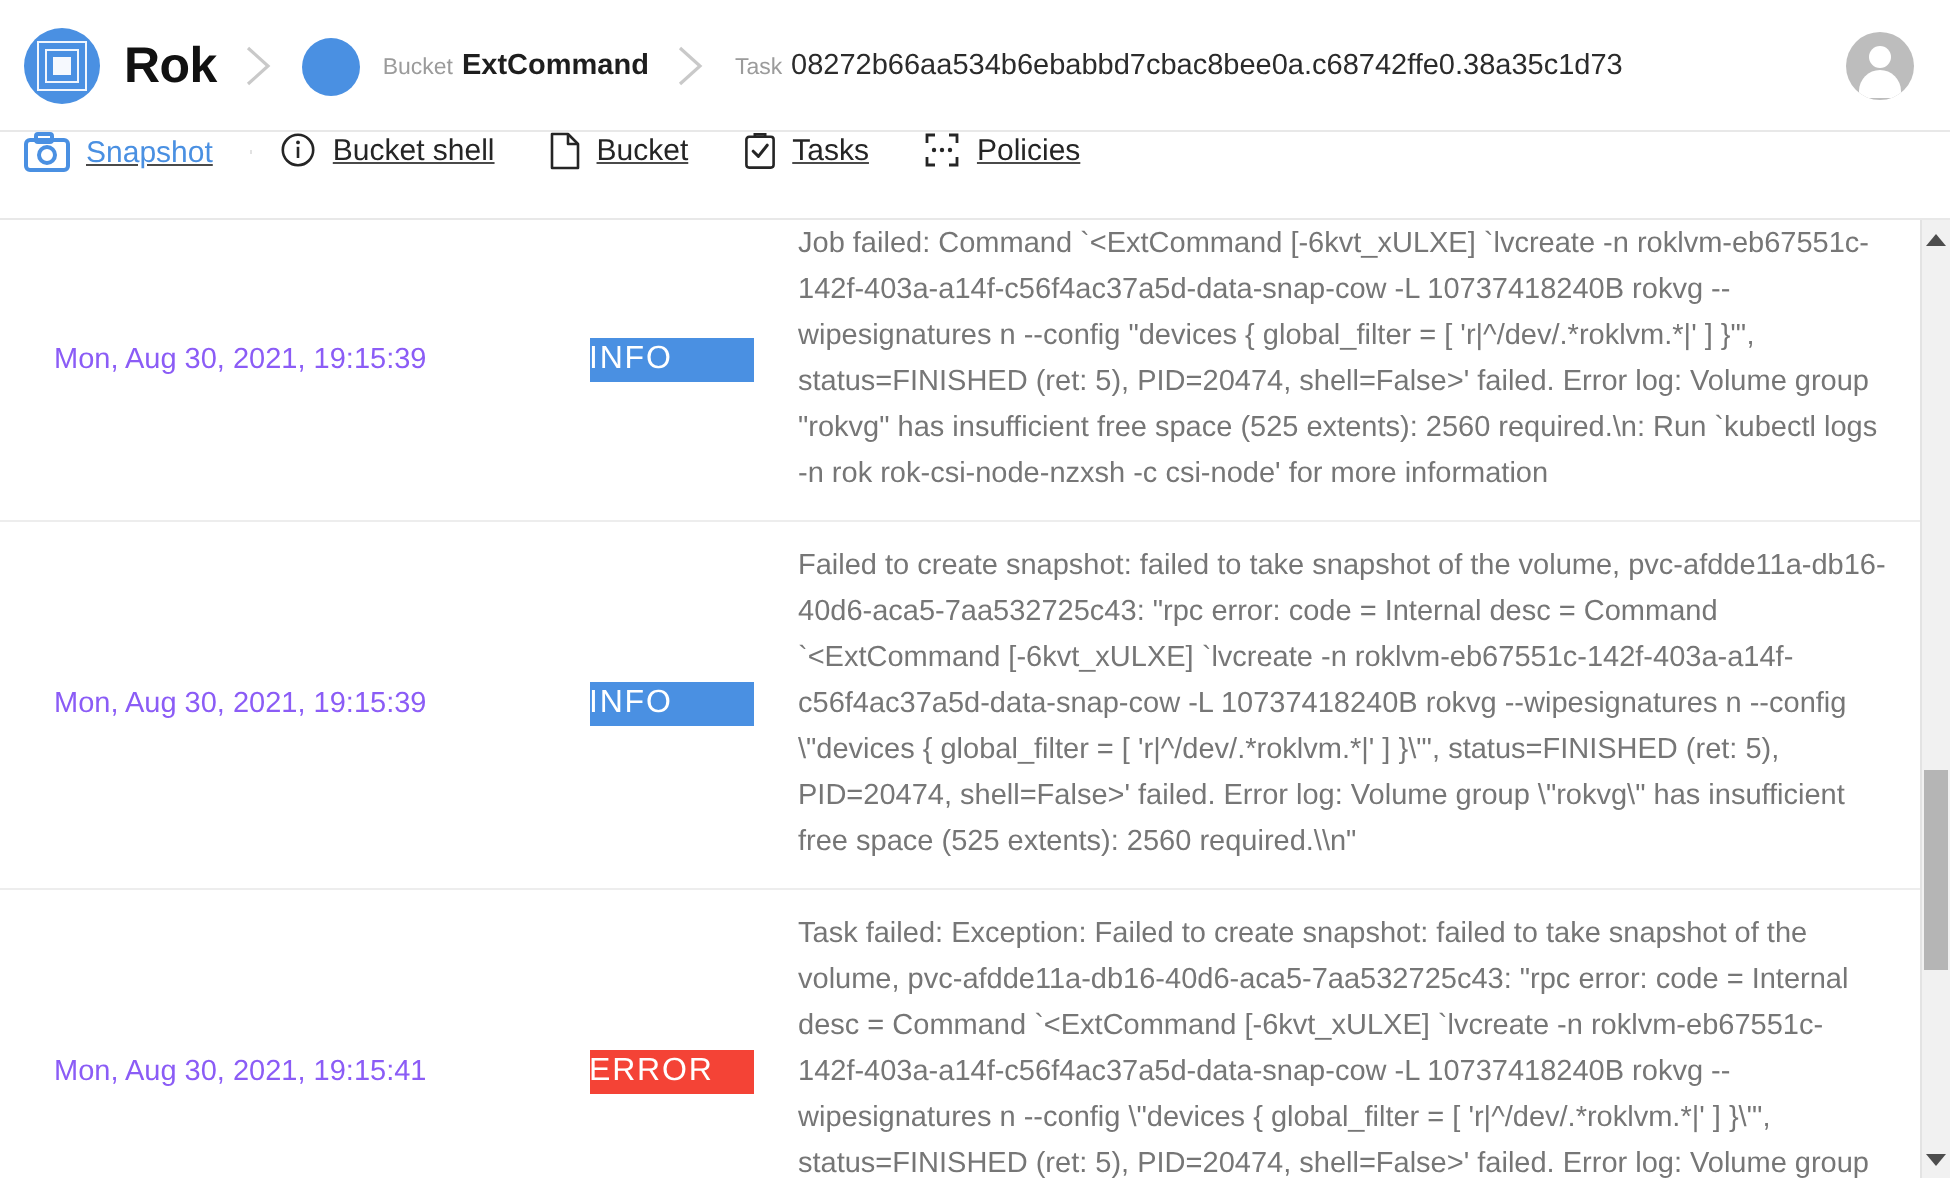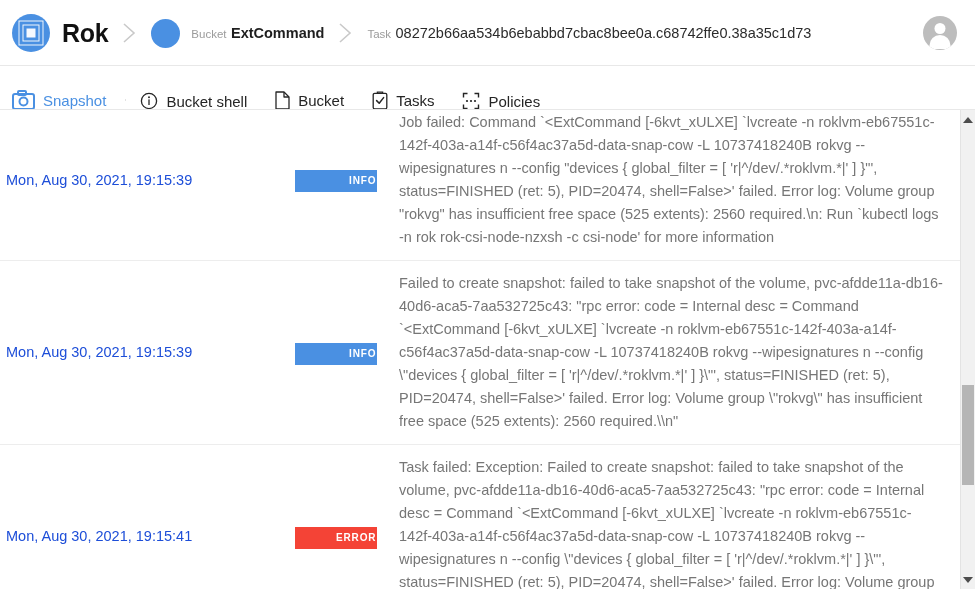--- a/index.html
+++ b/index.html
@@ -141,24 +141,25 @@
     background: #ffffff;
     left: 50%; bottom: 1px;
     transform: translateX(-50%);
   }
 
   
   .tabbar {
     height: 44px;
     min-height: 44px;
     display: flex;
-    align-items: flex-end;
+    align-items: flex-start;
     background: #fff;
     position: relative;
     box-sizing: border-box;
+    text-decoration: underline;
   }
   .tabbar::after {
     content: "";
     position: absolute;
     left: 0; right: 0; bottom: 0;
     height: 1px;
     background: #e8e8e8;
   }
   .tab {
     display: flex;
@@ -204,47 +205,46 @@
   .logtable tr { border-bottom: 1px solid #ededed; }
   .logtable td {
     padding: 11px 0;
     vertical-align: middle;
     font-size: 14.5px;
     color: #6e6e6e;
     line-height: 23px;
   }
   td.c-time {
     width: 292px;
-    padding-left: 6px;
+    padding-left: 27px;
     box-sizing: border-box;
     white-space: nowrap;
-    color: #1d4ed8;
+    color: #8b5cf6;
   }
   td.c-level {
     width: 105px;
     padding-right: 18px;
     box-sizing: border-box;
     text-align: center;
   }
   td.c-msg {
     padding-right: 16px;
     padding-left: 2px;
     color: #767676;
     word-break: break-word;
   }
   .badge {
     display: inline-block;
     min-width: 82px;
     padding: 3px 0 4px 0;
     color: #ffffff;
-    font-size: 10px;
+    font-size: 16px;
     letter-spacing: 0.9px;
-    text-align: right;
+    text-align: left;
     line-height: 15px;
-    font-weight: bold;
   }
   .badge.info  { background: #4a90e2; }
   .badge.error { background: #f44336; }
 
   
   .scrollbar {
     position: absolute;
     top: 0;
     right: 0;
     width: 15px;

